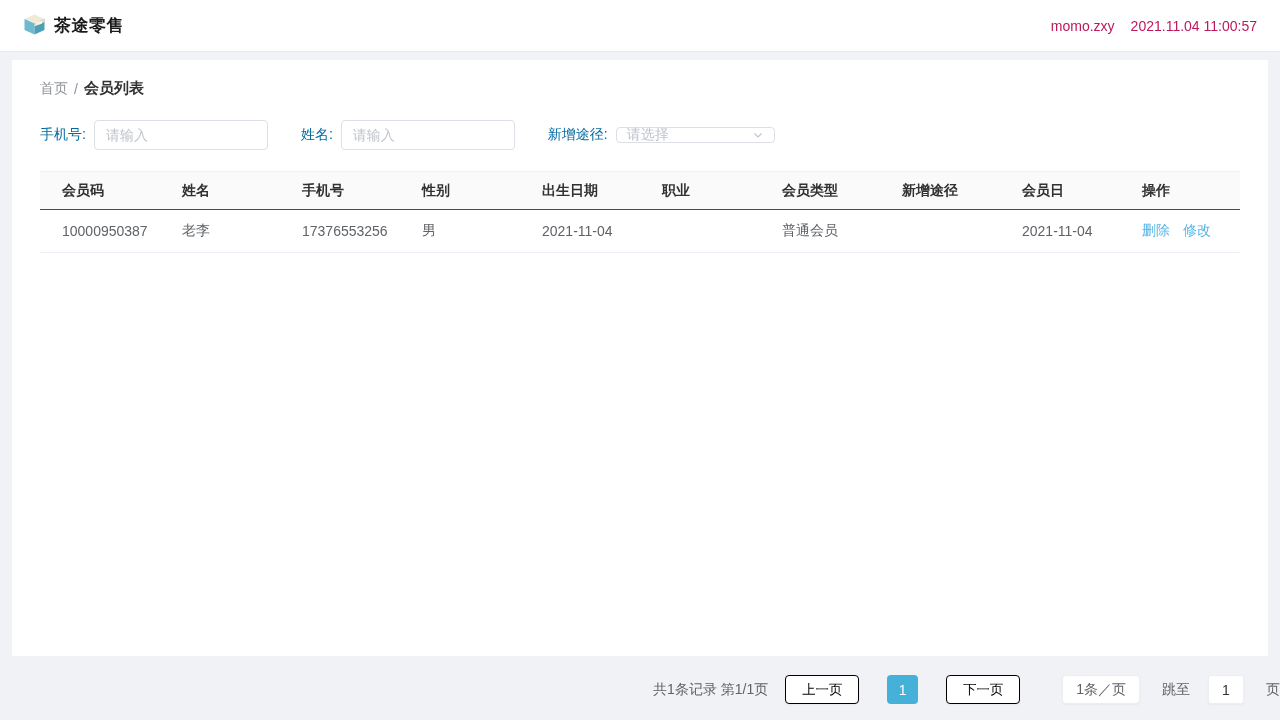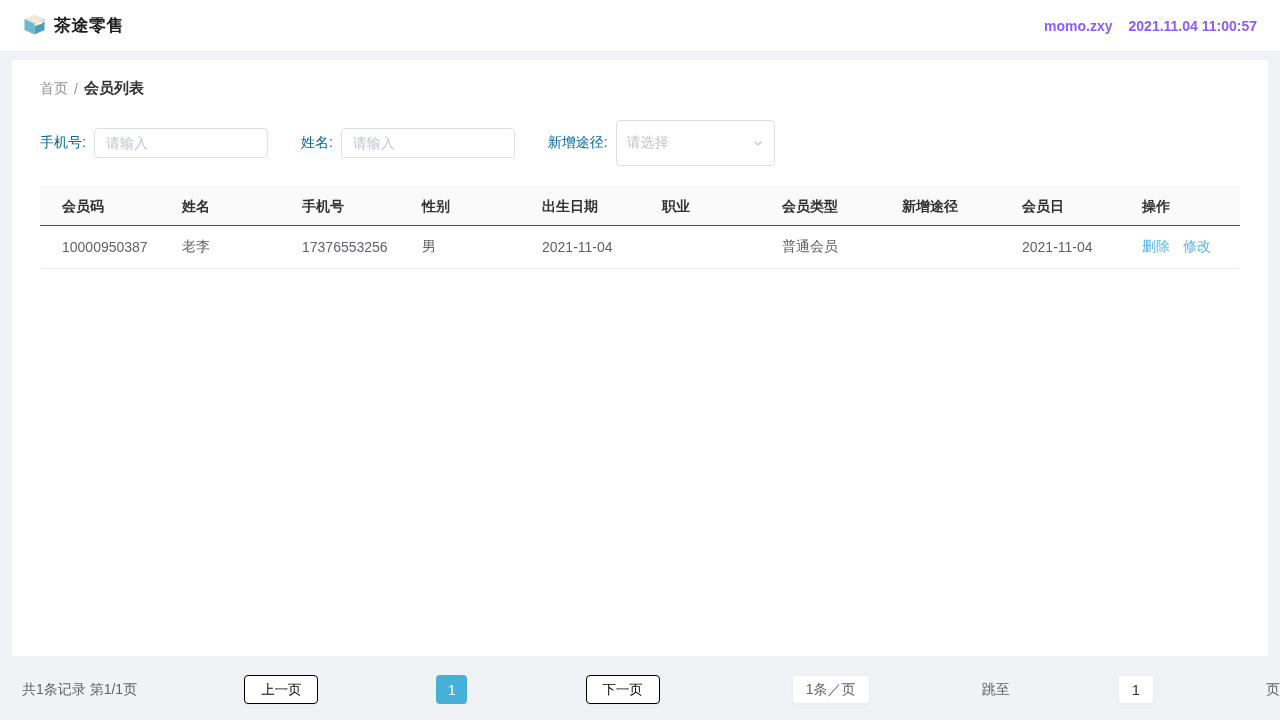--- a/index.html
+++ b/index.html
@@ -16,21 +16,21 @@
     height: 52px;
     background: #ffffff;
     display: flex;
     align-items: center;
     justify-content: space-between;
     padding: 15px 23px;
     border-bottom: 1px solid #e9e9e9;
   }
   .brand { display: flex; align-items: center; gap: 8px; }
   .brand-title { font-size: 17px; font-weight: 700; color: #1b1b1b; letter-spacing: 0.5px; }
-  .topbar-right { display: flex; align-items: center; gap: 16px; color: #8b5cf6; font-size: 14px; font-weight: bold; }
+  .topbar-right { display: flex; align-items: center; gap: 16px; color: #be185d; font-size: 14px; }
 
   
   .card {
     margin: 8px 12px 0 12px;
     background: #ffffff;
     height: 596px;
     padding: 19px 28px;
   }
 
   .breadcrumb { font-size: 14px; display: flex; align-items: center; gap: 6px; }
@@ -44,21 +44,21 @@
   .filter-group + .filter-group { margin-left: 33px; justify-content: center; }
   .filter-label { color: #0369a1; margin-right: 8px; white-space: nowrap; }
   .text-input {
     width: 174px; height: 30px;
     border: 1px solid #dcdfe6; border-radius: 4px;
     padding: 0 11px; font-size: 14px; color: #606266;
     font-family: inherit; outline: none; background: #fff;
   }
   .text-input::placeholder { color: #bfc4cc; }
   .select-box {
-    width: 159px; height: 46px;
+    width: 159px; height: 16px;
     border: 1px solid #dcdfe6; border-radius: 4px;
     padding: 0 10px; background: #fff;
     display: flex; align-items: center; justify-content: space-between;
     color: #bfc4cc; cursor: pointer;
   }
   .chevron { display: inline-flex; color: #c0c4cc; }
   .actions { margin-left: auto; display: flex; align-items: center; }
   .btn {
     height: 30px; border-radius: 4px; font-size: 14px;
     font-family: inherit; cursor: pointer; line-height: 28px;
@@ -83,22 +83,22 @@
   }
   .t-head .cell { font-weight: 700; color: #303133; }
   .t-body-row { height: 43px; border-bottom: 1px solid #ebeef5; background: #fff; }
   .cell { padding-left: 22px; font-size: 14px; color: #5f6266; white-space: nowrap; overflow: hidden; }
   .ops { display: flex; gap: 13px; }
   .link { color: #56b4e5; cursor: pointer; }
 
   
   .pagination {
     margin-top: 19px;
-    display: flex; align-items: center; justify-content: space-between;
-    color: #5f6266; font-size: 14px; margin-left: 22px;
+    display: flex; align-items: center; justify-content: flex-end;
+    color: #5f6266; font-size: 14px;
   }
   .pg-summary { margin-right: 17px; }
   .pg-btn {
     background: #fff; border: 1px solid #000000; border-radius: 4px;
     height: 29px; padding: 0 16px; display: inline-flex; align-items: center;
     color: #000000; cursor: pointer; box-shadow: 0 1px 2px rgba(0,0,0,0.04);
   }
   .pg-page {
     width: 31px; height: 29px; margin: 0 28px;
     background: #46b1d8; color: #fff; border-radius: 4px;

